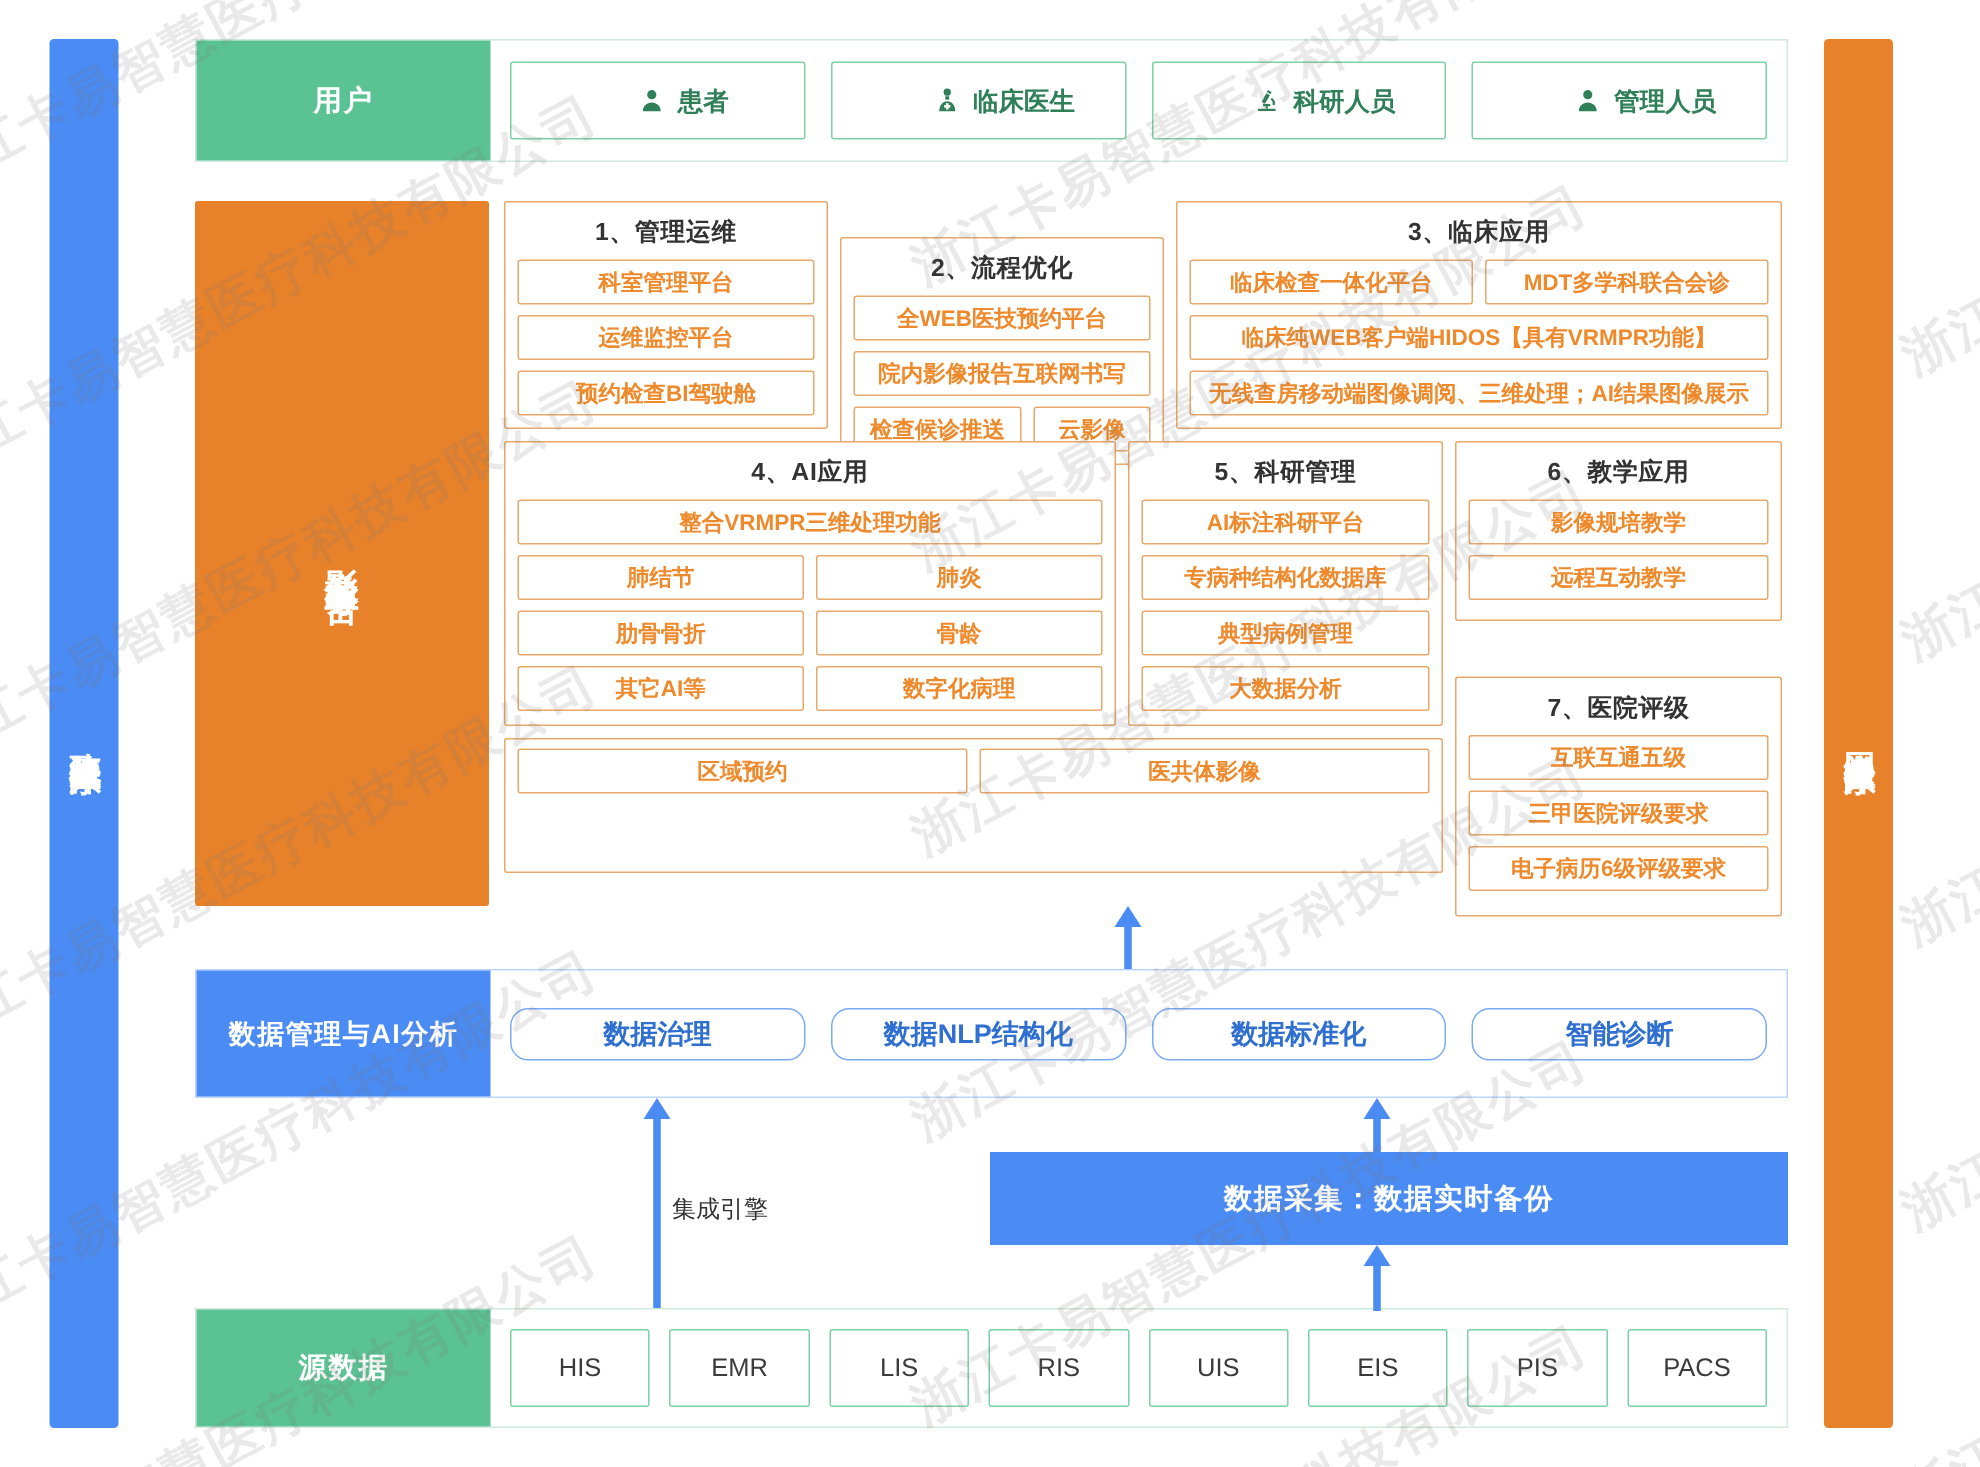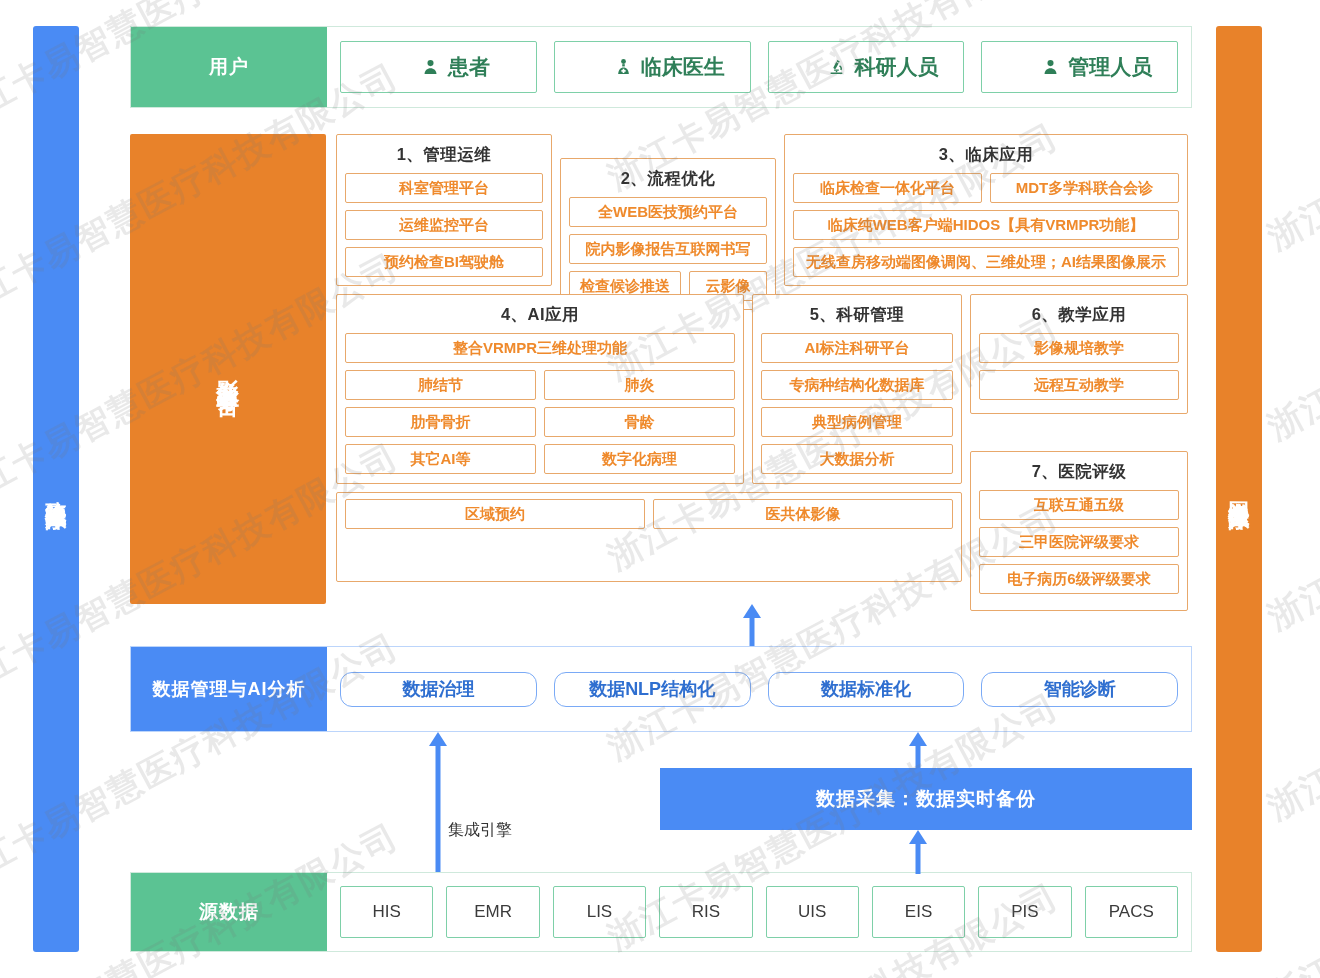--- a/index.html
+++ b/index.html
@@ -69,21 +69,21 @@
 
   
   #user-band { left: 0; top: 0; width: 1062px; height: 82px;
                border: 1px solid #cfe9dc; background: #fff; }
   #user-band .band-label { width: 196px; height: 100%; background: #5bc393; }
   #user-band .band-body { padding: 0 13px; gap: 17px; }
   .user-chip {
     flex: 1 1 0; height: 52px;
     border: 1px solid #7ed0a8; border-radius: 2px; background: #fff;
     display: flex; align-items: center; justify-content: center; gap: 9px;
-    color: #2f7f58; font-size: 21px; font-weight: 600; padding-left: 35px;
+    color: #2f7f58; font-size: 17px; font-weight: 600; padding-left: 35px;
   }
   .user-chip svg { display: block; }
 
   
   #mid-band { left: 0; top: 108px; width: 1062px; height: 470px; }
   #mid-band .band-label { width: 196px; height: 100%; background: #e8822a; border-radius: 2px; }
   #mid-band .band-label .vtext {
     writing-mode: vertical-rl; text-orientation: upright;
     font-size: 23px; font-weight: 700; line-height: 1.42; letter-spacing: 3px;
   }
@@ -139,21 +139,20 @@
   #collect-bar {
     position: absolute; left: 530px; top: 742px; width: 532px; height: 62px;
     background: #4a8bf4; color: #fff;
     display: flex; align-items: center; justify-content: center;
     font-size: 19px; font-weight: 700; letter-spacing: 1px;
   }
   #integ-label {
     position: absolute; left: 350px; top: 770px;
     color: #333; font-size: 16px; font-weight: 500;
     transform: translateX(-50%);
-    margin-top: 24px;
   }
 
   
   .arrow { position: absolute; z-index: 4; }
   .arrow .shaft { position: absolute; left: 50%; transform: translateX(-50%); width: 5px; background: #4a8bf4; }
   .arrow .head  { position: absolute; left: 50%; transform: translateX(-50%); top: 0;
                   width: 0; height: 0; border-left: 9px solid transparent;
                   border-right: 9px solid transparent; border-bottom: 14px solid #4a8bf4; }
 </style>
 </head>

